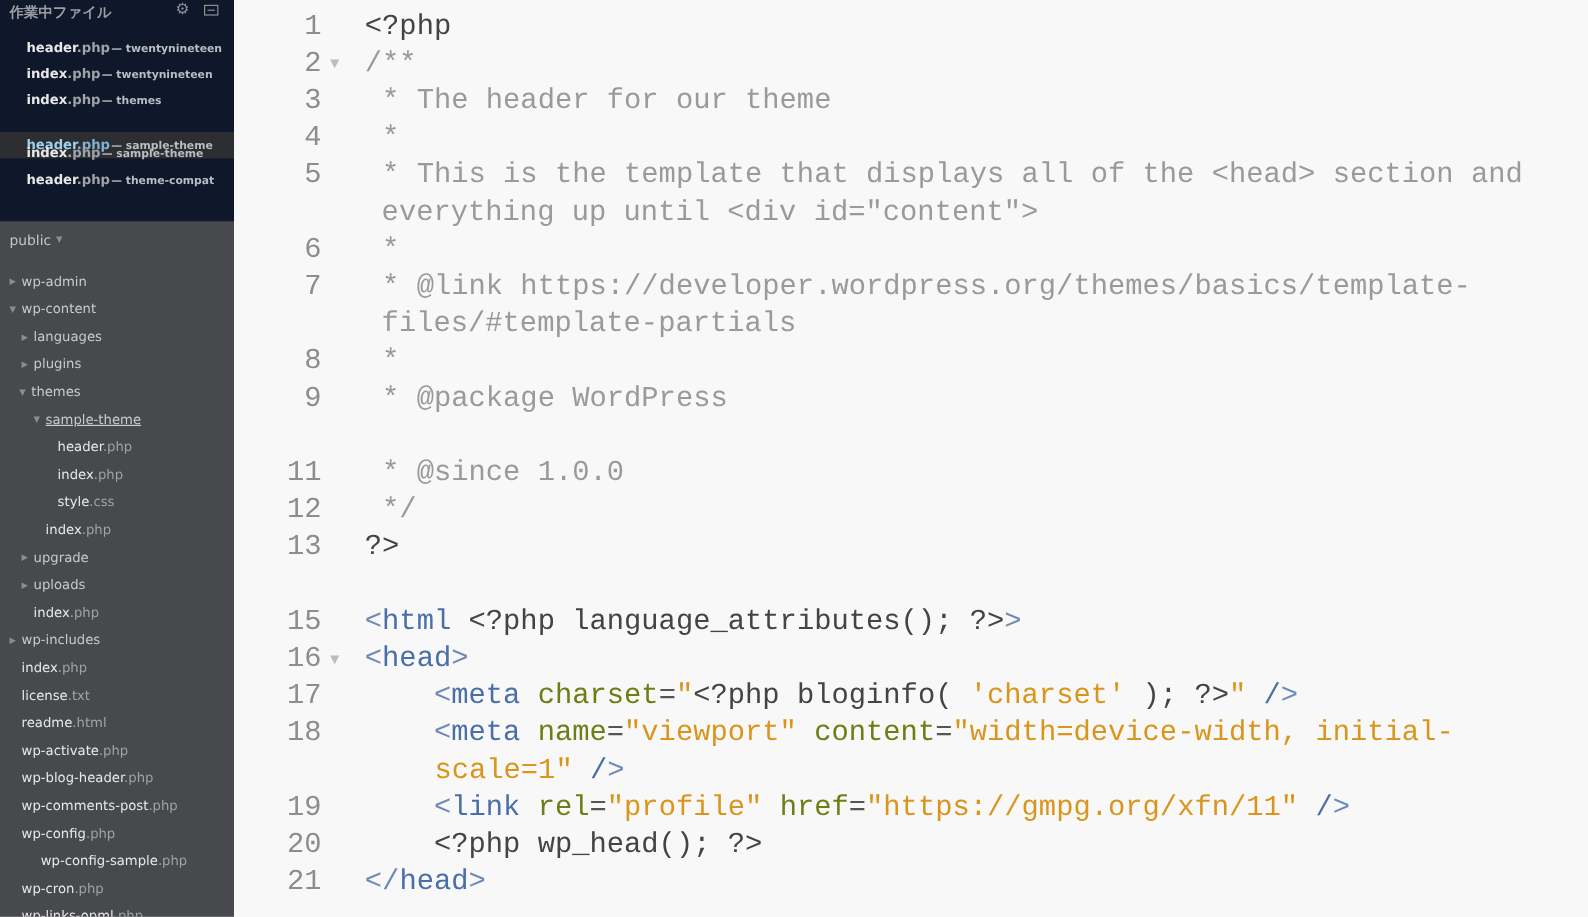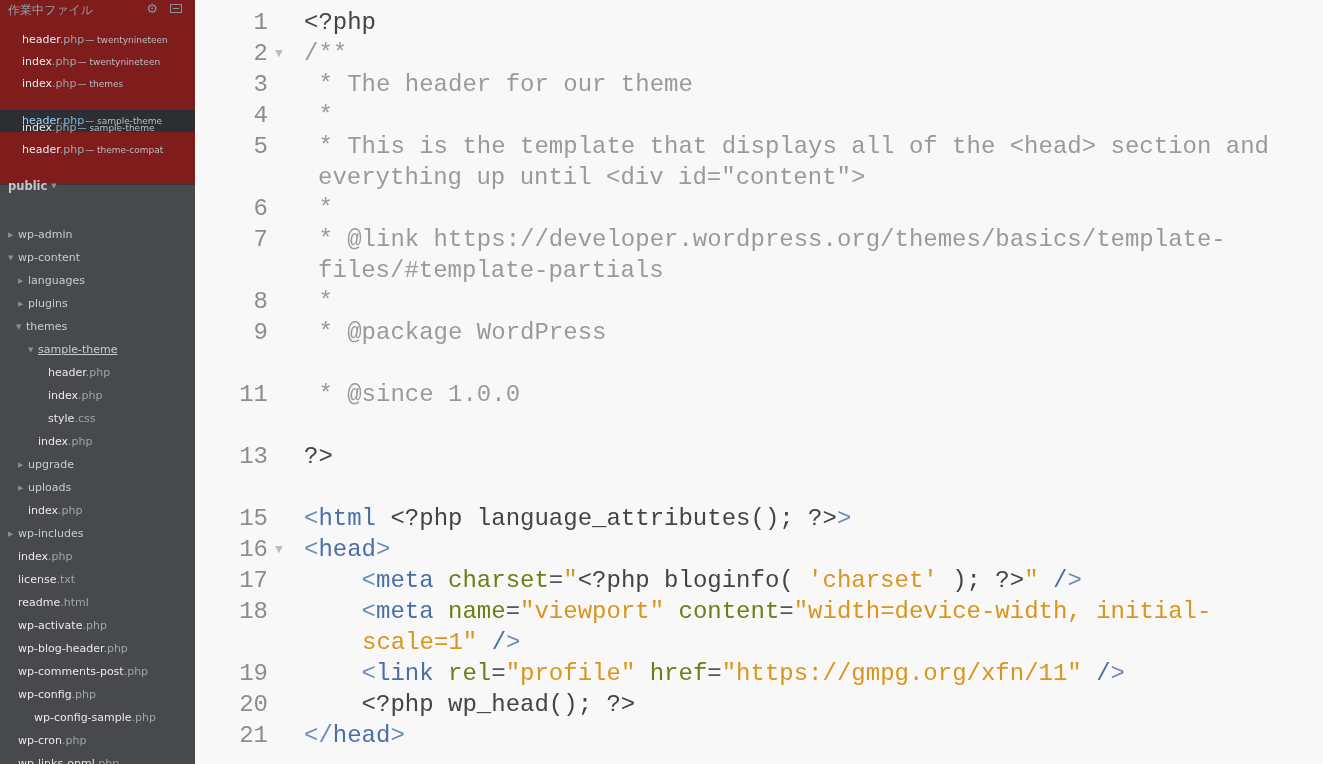--- a/index.html
+++ b/index.html
@@ -7,22 +7,23 @@
     width:1323px; height:764px; overflow:hidden; position:relative;
     background:#f8f8f8;
     font-family:"DejaVu Sans", sans-serif;
   }
   .sidebar {
     position:absolute; left:0; top:0; width:195px; height:764px;
     background:#47494d; overflow:hidden;
   }
   .working {
     position:absolute; left:0; top:0; width:195px; height:184px;
-    background:#7f1d1d;
+    background:#0f172a;
     border-bottom:1px solid #35373a;
+    font-weight:bold;
   }
   .wf-title {
     position:absolute; left:8px; top:2px; font-size:12px; color:#9a9da1;
   }
   .wf-gear {
     position:absolute; left:145px; top:2px; width:14px; height:14px;
     color:#8c8f93; font-size:13px; line-height:14px; text-align:center;
   }
   .wf-split {
     position:absolute; left:170px; top:4px; width:12px; height:9px;
@@ -35,21 +36,21 @@
     position:absolute; left:0; width:195px; height:22px; line-height:22px;
     padding-left:22px; box-sizing:border-box; font-size:11px; color:#e8e8e8;
     white-space:nowrap; cursor:pointer;
   }
   .wf-item.selected { background:#2c2e31; }
   .wf-item.selected .fname { color:#9fd0f0; }
   .wf-item.selected .fext { color:#7fb3d6; }
   .fext { color:#a0a3a7; }
   .fdir { color:#b9bcc0; font-size:9px; margin-left:1px; }
   .proj {
-    position:absolute; left:8px; top:179px; font-size:11.5px; color:#c2c5c9;font-weight:bold;
+    position:absolute; left:8px; top:193px; font-size:11.5px; color:#c2c5c9;
   }
   .proj-caret { font-size:7px; color:#8a8d91; margin-left:4px; vertical-align:2px; }
   .tree-item {
     position:absolute; height:22px; line-height:22px; font-size:11px;
     color:#e9e9e9; white-space:nowrap; cursor:pointer;
   }
   .tree-item.folder { color:#c8cbcf; }
   .twisty {
     display:inline-block; width:10px; font-size:7px; color:#8a8d91; vertical-align:1px;
   }
@@ -132,20 +133,21 @@
     <div class="line" style="top: 69px;"><span class="ln">3</span><span class="code"><span class="cmt"> * The header for our theme</span></span></div>
     <div class="line" style="top: 100px;"><span class="ln">4</span><span class="code"><span class="cmt"> *</span></span></div>
     <div class="line" style="top: 131px;"><span class="ln">5</span><span class="code"><span class="cmt"> * This is the template that displays all of the &lt;head&gt; section and</span></span></div>
     <div class="line" style="top: 162px;"><span class="cont"><span class="cmt">everything up until &lt;div id="content"&gt;</span></span></div>
     <div class="line" style="top: 193px;"><span class="ln">6</span><span class="code"><span class="cmt"> *</span></span></div>
     <div class="line" style="top: 224px;"><span class="ln">7</span><span class="code"><span class="cmt"> * @link https://developer.wordpress.org/themes/basics/template-</span></span></div>
     <div class="line" style="top: 255px;"><span class="cont"><span class="cmt">files/#template-partials</span></span></div>
     <div class="line" style="top: 286px;"><span class="ln">8</span><span class="code"><span class="cmt"> *</span></span></div>
     <div class="line" style="top: 317px;"><span class="ln">9</span><span class="code"><span class="cmt"> * @package WordPress</span></span></div>
     <div class="line" style="top: 379px;"><span class="ln">11</span><span class="code"><span class="cmt"> * @since 1.0.0</span></span></div>
+    <div class="line" style="top: 410px;"><span class="ln">12</span><span class="code"><span class="cmt"> */</span></span></div>
     <div class="line" style="top: 441px;"><span class="ln">13</span><span class="code"><span class="php">?&gt;</span></span></div>
     <div class="line" style="top: 503px;"><span class="ln">15</span><span class="code"><span class="br">&lt;</span><span class="tag">html</span><span class="php"> &lt;?php language_attributes(); ?&gt;</span><span class="br">&gt;</span></span></div>
     <div class="line" style="top: 534px;"><span class="ln">16</span><span class="fold">▼</span><span class="code"><span class="br">&lt;</span><span class="tag">head</span><span class="br">&gt;</span></span></div>
     <div class="line" style="top: 565px;"><span class="ln">17</span><span class="code"><span class="pl">    </span><span class="br">&lt;</span><span class="tag">meta</span><span class="pl"> </span><span class="attr">charset</span><span class="pl">=</span><span class="str">"</span><span class="php">&lt;?php bloginfo( </span><span class="str">'charset'</span><span class="php"> ); ?&gt;</span><span class="str">"</span><span class="pl"> </span><span class="tag">/</span><span class="br">&gt;</span></span></div>
     <div class="line" style="top: 596px;"><span class="ln">18</span><span class="code"><span class="pl">    </span><span class="br">&lt;</span><span class="tag">meta</span><span class="pl"> </span><span class="attr">name</span><span class="pl">=</span><span class="str">"viewport"</span><span class="pl"> </span><span class="attr">content</span><span class="pl">=</span><span class="str">"width=device-width, initial-</span></span></div>
     <div class="line" style="top: 627px;"><span class="cont" style="left: 167px;"><span class="str">scale=1"</span><span class="pl"> </span><span class="tag">/</span><span class="br">&gt;</span></span></div>
     <div class="line" style="top: 658px;"><span class="ln">19</span><span class="code"><span class="pl">    </span><span class="br">&lt;</span><span class="tag">link</span><span class="pl"> </span><span class="attr">rel</span><span class="pl">=</span><span class="str">"profile"</span><span class="pl"> </span><span class="attr">href</span><span class="pl">=</span><span class="str">"https://gmpg.org/xfn/11"</span><span class="pl"> </span><span class="tag">/</span><span class="br">&gt;</span></span></div>
     <div class="line" style="top: 689px;"><span class="ln">20</span><span class="code"><span class="php">    &lt;?php wp_head(); ?&gt;</span></span></div>
     <div class="line" style="top: 720px;"><span class="ln">21</span><span class="code"><span class="br">&lt;/</span><span class="tag">head</span><span class="br">&gt;</span></span></div>
   </div>

